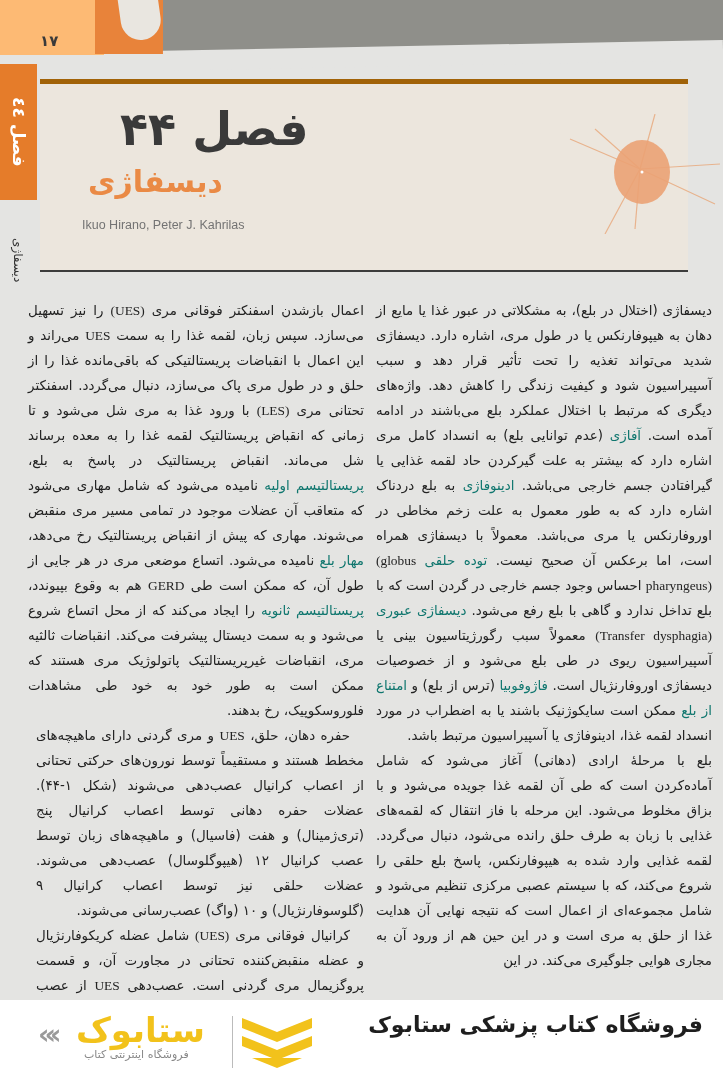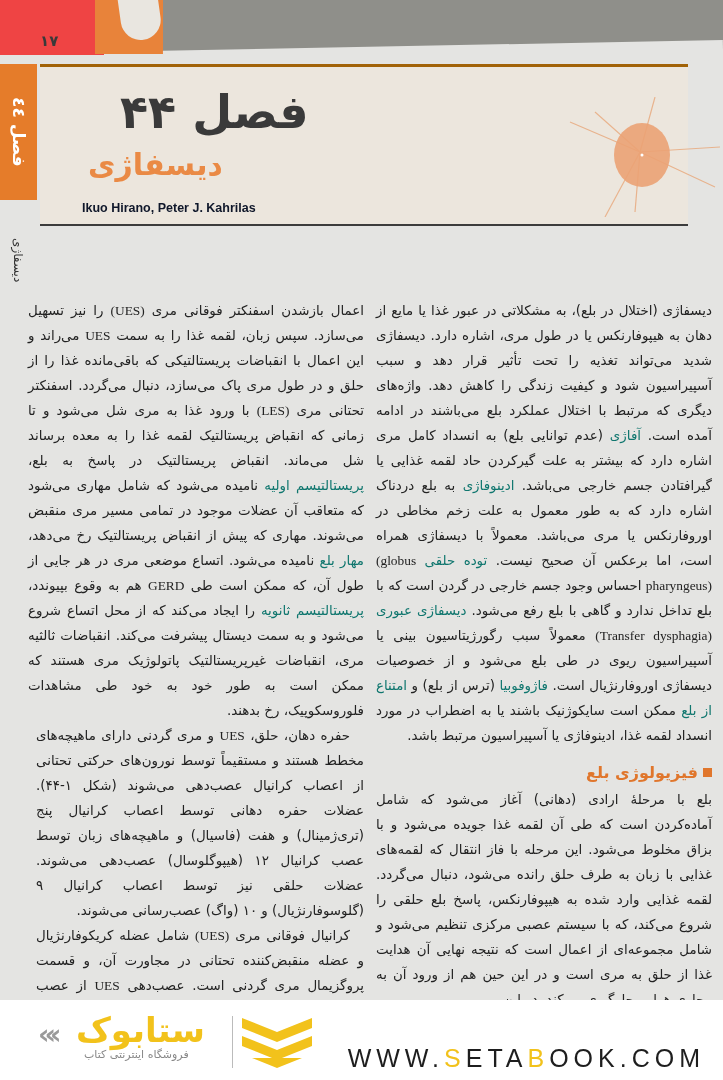--- a/index.html
+++ b/index.html
@@ -1,37 +1,37 @@
 <!DOCTYPE html>
 <html lang="fa"><head>
 <meta charset="utf-8">
 <style>
   * { box-sizing: border-box; margin: 0; padding: 0; }
   html, body { width: 723px; height: 1080px; overflow: hidden; background: #e4e4e2; }
   body { position: relative; font-family: "DejaVu Sans", sans-serif; }
 
   
-  .top-left { position: absolute; left: 0; top: 0; width: 104px; height: 55px; background: #ef4444; padding-left: 12px; }
+  .top-left { position: absolute; left: 0; top: 0; width: 104px; height: 55px; background: #fdba74; padding-left: 12px; }
   .page-number { position: absolute; left: 40px; top: 32px; font-size: 15px; font-weight: bold; color: #3a3a3a; font-family: "DejaVu Sans", sans-serif; }
   .orange-decor { position: absolute; left: 95px; top: 0; width: 68px; height: 54px; background: #e8833a; overflow: hidden; }
   .orange-decor::before { content: ""; position: absolute; left: 25px; top: -10px; width: 40px; height: 50px; background: #e9e6e0; border-radius: 0 0 20px 20px; transform: rotate(-8deg); }
   .gray-bg { position: absolute; left: 163px; top: 0; width: 560px; height: 52px; background: #8f8f8a; }
   .gray-curve { position: absolute; left: 163px; top: 40px; width: 560px; height: 20px; background: #e4e4e2; transform: rotate(-1.1deg); transform-origin: right; }
 
   
   .chapter-tab { position: absolute; left: 0; top: 64px; width: 37px; height: 136px; background: #e57c2a; display: flex; align-items: center; justify-content: center; }
   .chapter-tab-label { writing-mode: vertical-rl; color: #fff; font-size: 17px; font-weight: bold; letter-spacing: 1px; font-family: "DejaVu Sans", sans-serif; }
   .side-title { position: absolute; left: 2px; top: 220px; width: 32px; height: 80px; display: flex; align-items: center; justify-content: center; }
   .side-title-label { writing-mode: vertical-rl; color: #333; font-size: 12px; font-family: "DejaVu Sans", sans-serif; }
 
   
-  .header-box { position: absolute; left: 40px; top: 64px; width: 648px; height: 162px; background: #ece6dd; border-top: 3px solid #a16207; border-bottom: 2px solid #3c3c3c; }
+  .header-box { position: absolute; left: 40px; top: 79px; width: 648px; height: 193px; background: #ece6dd; border-top: 5px solid #a16207; border-bottom: 2px solid #3c3c3c; }
   .chapter-title { position: absolute; left: 80px; top: 18px; font-size: 46px; font-weight: bold; color: #3a3a3a; font-family: "DejaVu Sans", sans-serif; direction: rtl; }
   .chapter-subtitle { position: absolute; left: 48px; top: 80px; font-size: 30px; font-weight: bold; color: #ea8a45; font-family: "DejaVu Sans", sans-serif; direction: rtl; }
-  .authors { position: absolute; left: 42px; top: 134px; font-size: 12.5px; color: #0f172a; font-family: "Liberation Sans", sans-serif; font-weight: bold; }
+  .authors { position: absolute; left: 42px; top: 134px; font-size: 12.5px; color: #737373; font-family: "Liberation Sans", sans-serif; }
   .splat { position: absolute; left: 520px; top: 30px; width: 160px; height: 120px; }
 
   
   .col { position: absolute; top: 298px; width: 336px; direction: rtl; text-align: justify; font-size: 13.4px; line-height: 25px; color: #222; font-family: "DejaVu Sans", sans-serif; }
   .col-right { left: 376px; }
   .col-left { left: 28px; }
   .col p { margin-bottom: 0; text-align-last: right; }
   .col p.indent { text-indent: 14px; margin-left: 8px; }
   .hl { color: #0f766e; }
   .section-heading { color: #e0762c; font-weight: bold; font-size: 16px; margin-top: 12px; margin-bottom: 2px; display: flex; align-items: center; gap: 5px; }
@@ -82,24 +82,20 @@
     </g>
     <ellipse cx="82" cy="58" rx="28" ry="32" fill="#eba274" opacity="0.9"></ellipse>
     <circle cx="82" cy="58" r="1.5" fill="#fff"></circle>
   </svg>
 </div>
 
 <div class="col col-right">
   <p>
     <span>دیسفاژی (اختلال در بلع)، به مشکلاتی در عبور غذا یا مایع از دهان به هیپوفارنکس یا در طول مری، اشاره دارد. دیسفاژی شدید می‌تواند تغذیه را تحت تأثیر قرار دهد و سبب آسپیراسیون شود و کیفیت زندگی را کاهش دهد. واژه‌های دیگری که مرتبط با اختلال عملکرد بلع می‌باشند در ادامه آمده است. </span><span class="hl">آفاژی</span><span> (عدم توانایی بلع) به انسداد کامل مری اشاره دارد که بیشتر به علت گیرکردن حاد لقمه غذایی یا گیرافتادن جسم خارجی می‌باشد. </span><span class="hl">ادینوفاژی</span><span> به بلع دردناک اشاره دارد که به طور معمول به علت زخم مخاطی در اوروفارنکس یا مری می‌باشد. معمولاً با دیسفاژی همراه است، اما برعکس آن صحیح نیست. </span><span class="hl">توده حلقی</span><span> </span><span class="latin">(globus pharyngeus)</span><span> احساس وجود جسم خارجی در گردن است که با بلع تداخل ندارد و گاهی با بلع رفع می‌شود. </span><span class="hl">دیسفاژی عبوری</span><span> </span><span class="latin">(Transfer dysphagia)</span><span> معمولاً سبب رگورژیتاسیون بینی یا آسپیراسیون ریوی در طی بلع می‌شود و از خصوصیات دیسفاژی اوروفارنژیال است. </span><span class="hl">فاژوفوبیا</span><span> (ترس از بلع) و </span><span class="hl">امتناع از بلع</span><span> ممکن است سایکوژنیک باشند یا به اضطراب در مورد انسداد لقمه غذا، ادینوفاژی یا آسپیراسیون مرتبط باشد.</span>
   </p>
-  <div class="section-heading">
-    <span class="section-bullet"></span>
-    <span>فیزیولوژی بلع</span>
-  </div>
   <p>بلع با مرحلهٔ ارادی (دهانی) آغاز می‌شود که شامل آماده‌کردن است که طی آن لقمه غذا جویده می‌شود و با بزاق مخلوط می‌شود. این مرحله با فاز انتقال که لقمه‌های غذایی با زبان به طرف حلق رانده می‌شود، دنبال می‌گردد. لقمه غذایی وارد شده به هیپوفارنکس، پاسخ بلع حلقی را شروع می‌کند، که با سیستم عصبی مرکزی تنظیم می‌شود و شامل مجموعه‌ای از اعمال است که نتیجه نهایی آن هدایت غذا از حلق به مری است و در این حین هم از ورود آن به مجاری هوایی جلوگیری می‌کند. در این</p>
 </div>
 
 <div class="col col-left">
   <p>
     <span>اعمال بازشدن اسفنکتر فوقانی مری </span><span class="latin">(UES)</span><span> را نیز تسهیل می‌سازد. سپس زبان، لقمه غذا را به سمت </span><span class="latin">UES</span><span> می‌راند و این اعمال با انقباضات پریستالتیکی که باقی‌مانده غذا را از حلق و در طول مری پاک می‌سازد، دنبال می‌گردد. اسفنکتر تحتانی مری </span><span class="latin">(LES)</span><span> با ورود غذا به مری شل می‌شود و تا زمانی که انقباض پریستالتیک لقمه غذا را به معده برساند شل می‌ماند. انقباض پریستالتیک در پاسخ به بلع، </span><span class="hl">پریستالتیسم اولیه</span><span> نامیده می‌شود که شامل مهاری می‌شود که متعاقب آن عضلات موجود در تمامی مسیر مری منقبض می‌شوند. مهاری که پیش از انقباض پریستالتیک رخ می‌دهد، </span><span class="hl">مهار بلع</span><span> نامیده می‌شود. اتساع موضعی مری در هر جایی از طول آن، که ممکن است طی </span><span class="latin">GERD</span><span> هم به وقوع بپیوندد، </span><span class="hl">پریستالتیسم ثانویه</span><span> را ایجاد می‌کند که از محل اتساع شروع می‌شود و به سمت دیستال پیشرفت می‌کند. انقباضات ثالثیه مری، انقباضات غیرپریستالتیک پاتولوژیک مری هستند که ممکن است به طور خود به خود طی مشاهدات فلوروسکوپیک، رخ بدهند.</span>
   </p>
   <p class="indent">
     <span>حفره دهان، حلق، </span><span class="latin">UES</span><span> و مری گردنی دارای ماهیچه‌های مخطط هستند و مستقیماً توسط نورون‌های حرکتی تحتانی از اعصاب کرانیال عصب‌دهی می‌شوند (شکل ۱-۴۴). عضلات حفره دهانی توسط اعصاب کرانیال پنج (تری‌ژمینال) و هفت (فاسیال) و ماهیچه‌های زبان توسط عصب کرانیال ۱۲ (هیپوگلوسال) عصب‌دهی می‌شوند. عضلات حلقی نیز توسط اعصاب کرانیال ۹ (گلوسوفارنژیال) و ۱۰ (واگ) عصب‌رسانی می‌شوند.</span>
   </p>
@@ -113,14 +109,14 @@
     <span class="logo-chevrons">«‹</span>
     <span class="logo-name">ستابوک</span>
     <span class="logo-text">فروشگاه اینترنتی کتاب</span>
     <span class="logo-divider"></span>
     <svg style="position:absolute;left:206px;top:6px;width:70px;height:50px;" viewBox="0 0 70 50">
       <polygon points="0,0 35,14 70,0 70,10 35,24 0,10" fill="#f2c21b"></polygon>
       <polygon points="0,18 35,32 70,18 70,28 35,42 0,28" fill="#f2c21b"></polygon>
       <polygon points="10,40 35,50 60,40" fill="#f2c21b"></polygon>
     </svg>
   </div>
-  <div class="footer-url"><span>WWW.</span><span class="accent">S</span><span>ETA</span><span class="accent">B</span><span>OOK.COM</span></div>
+  <div class="footer-tagline-fa">فروشگاه کتاب پزشکی ستابوک</div>
 </div>
 
 </body></html>

